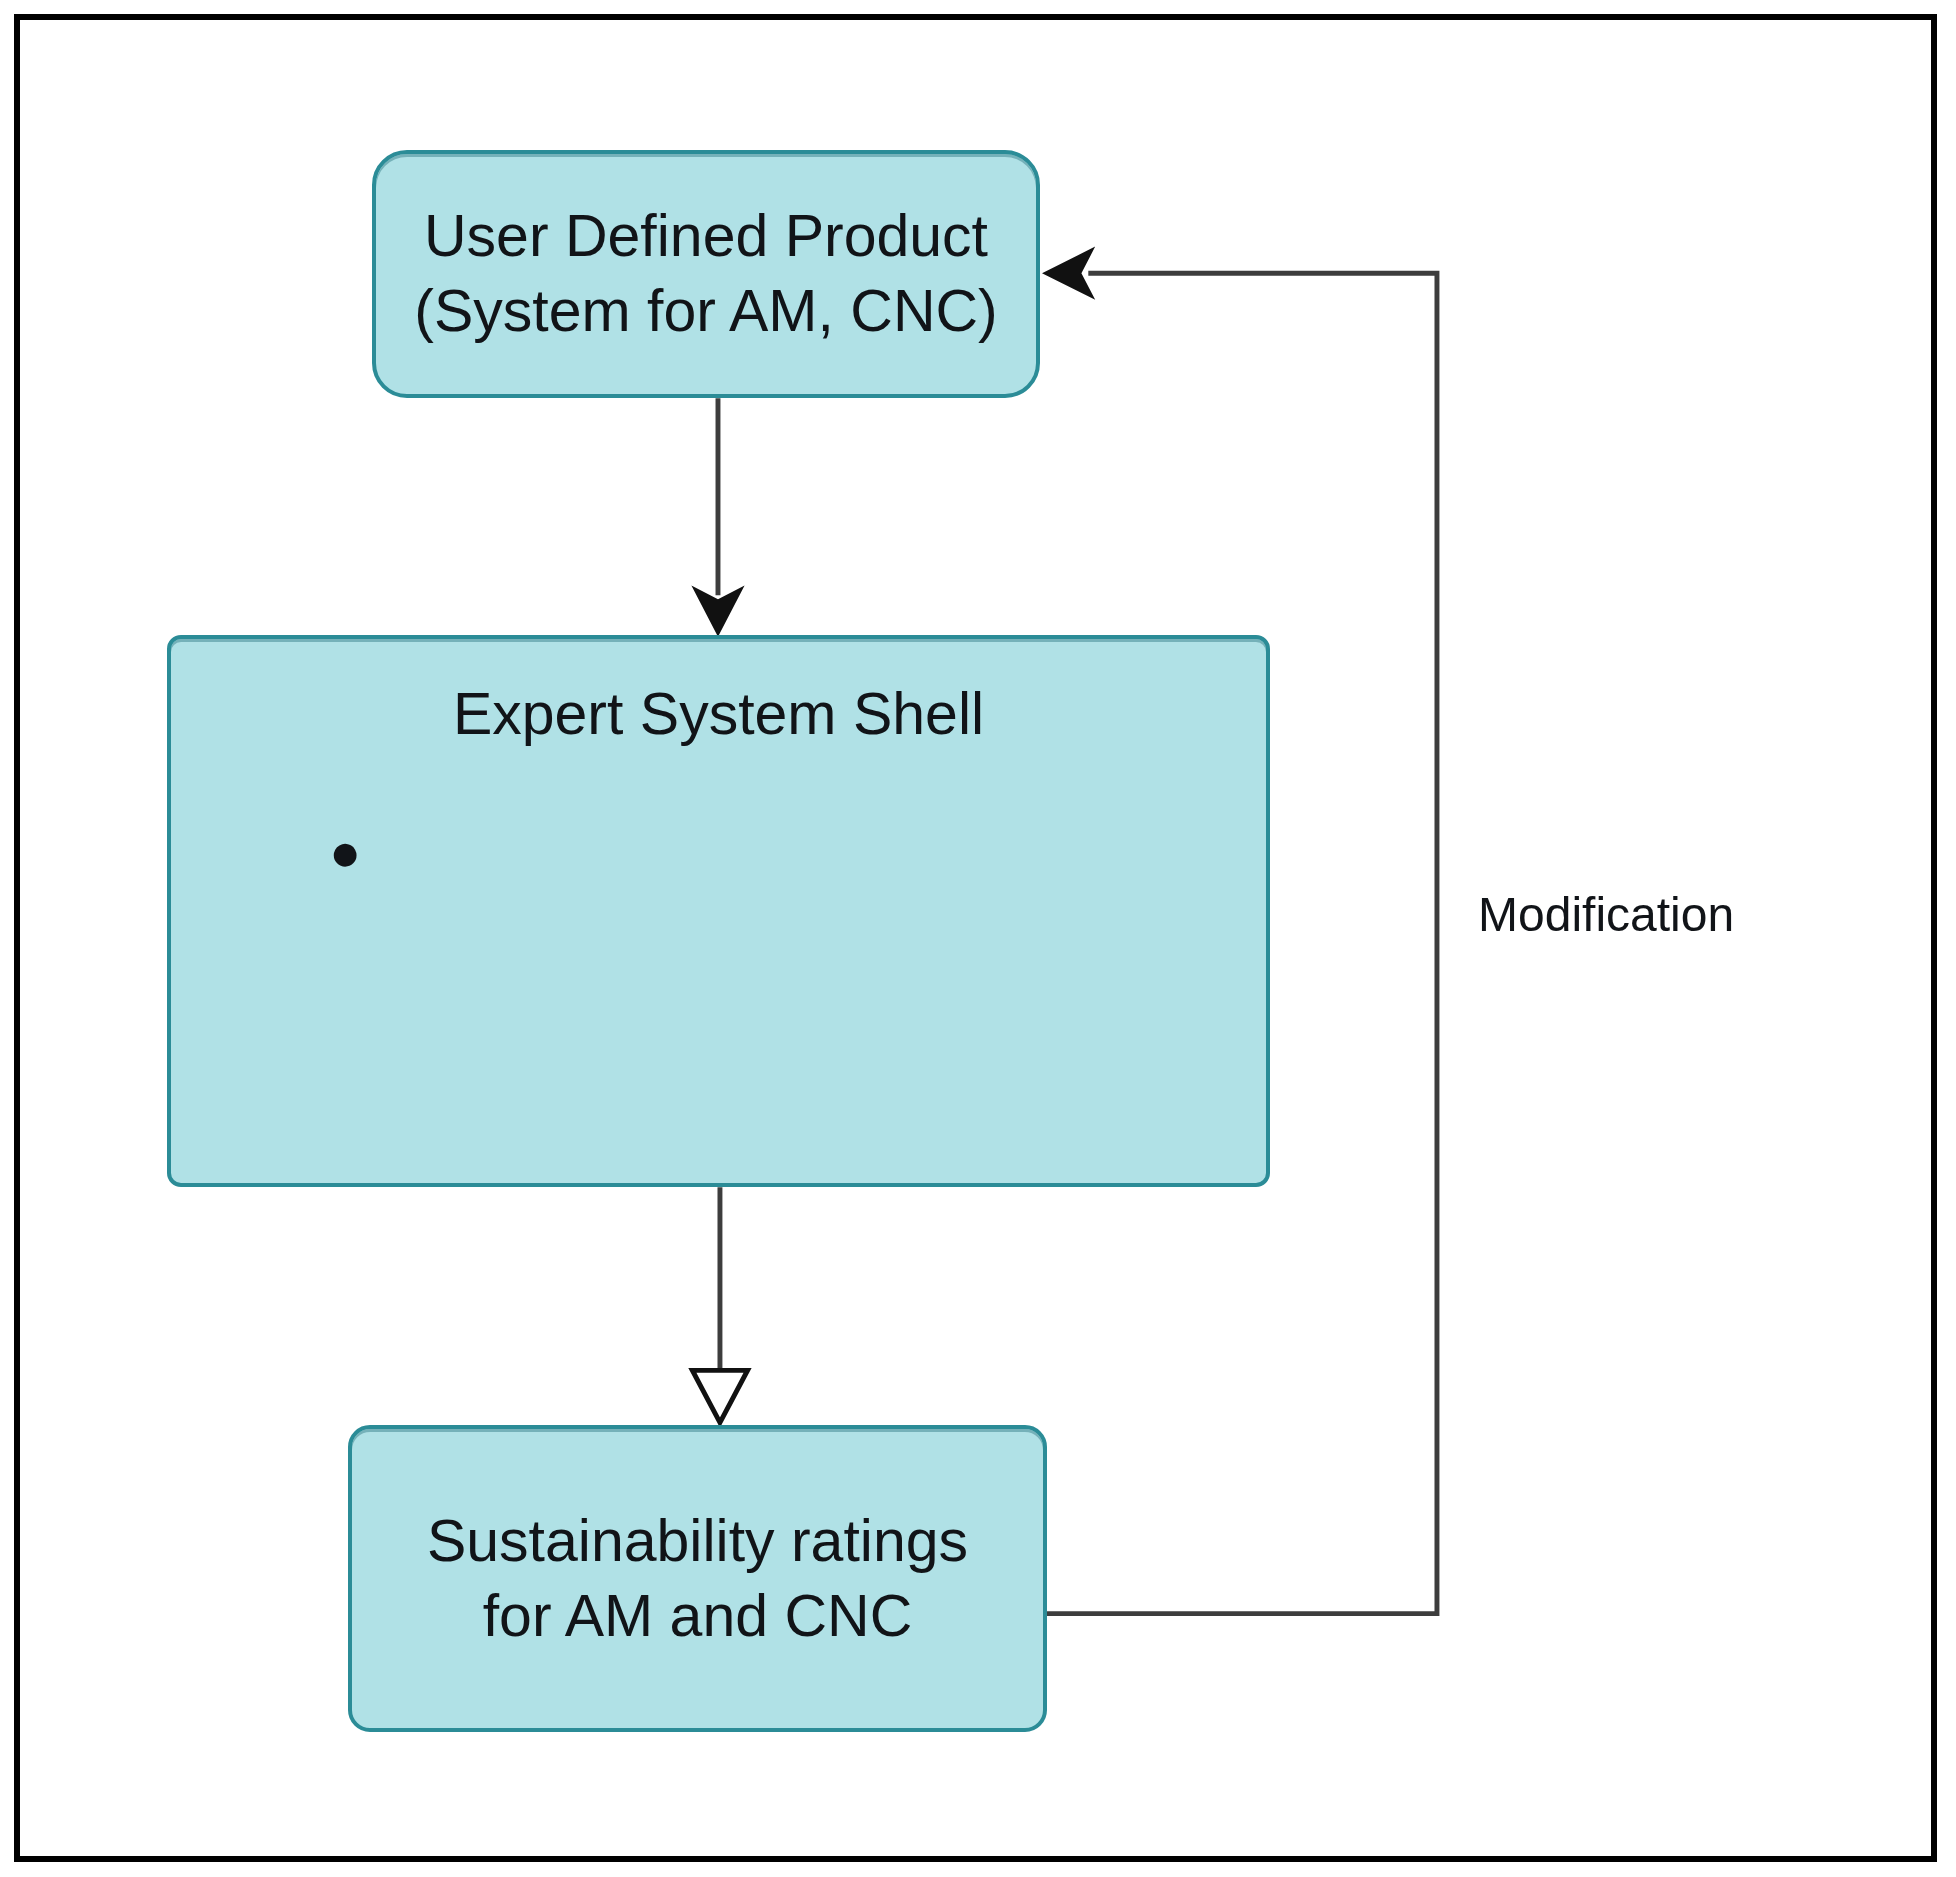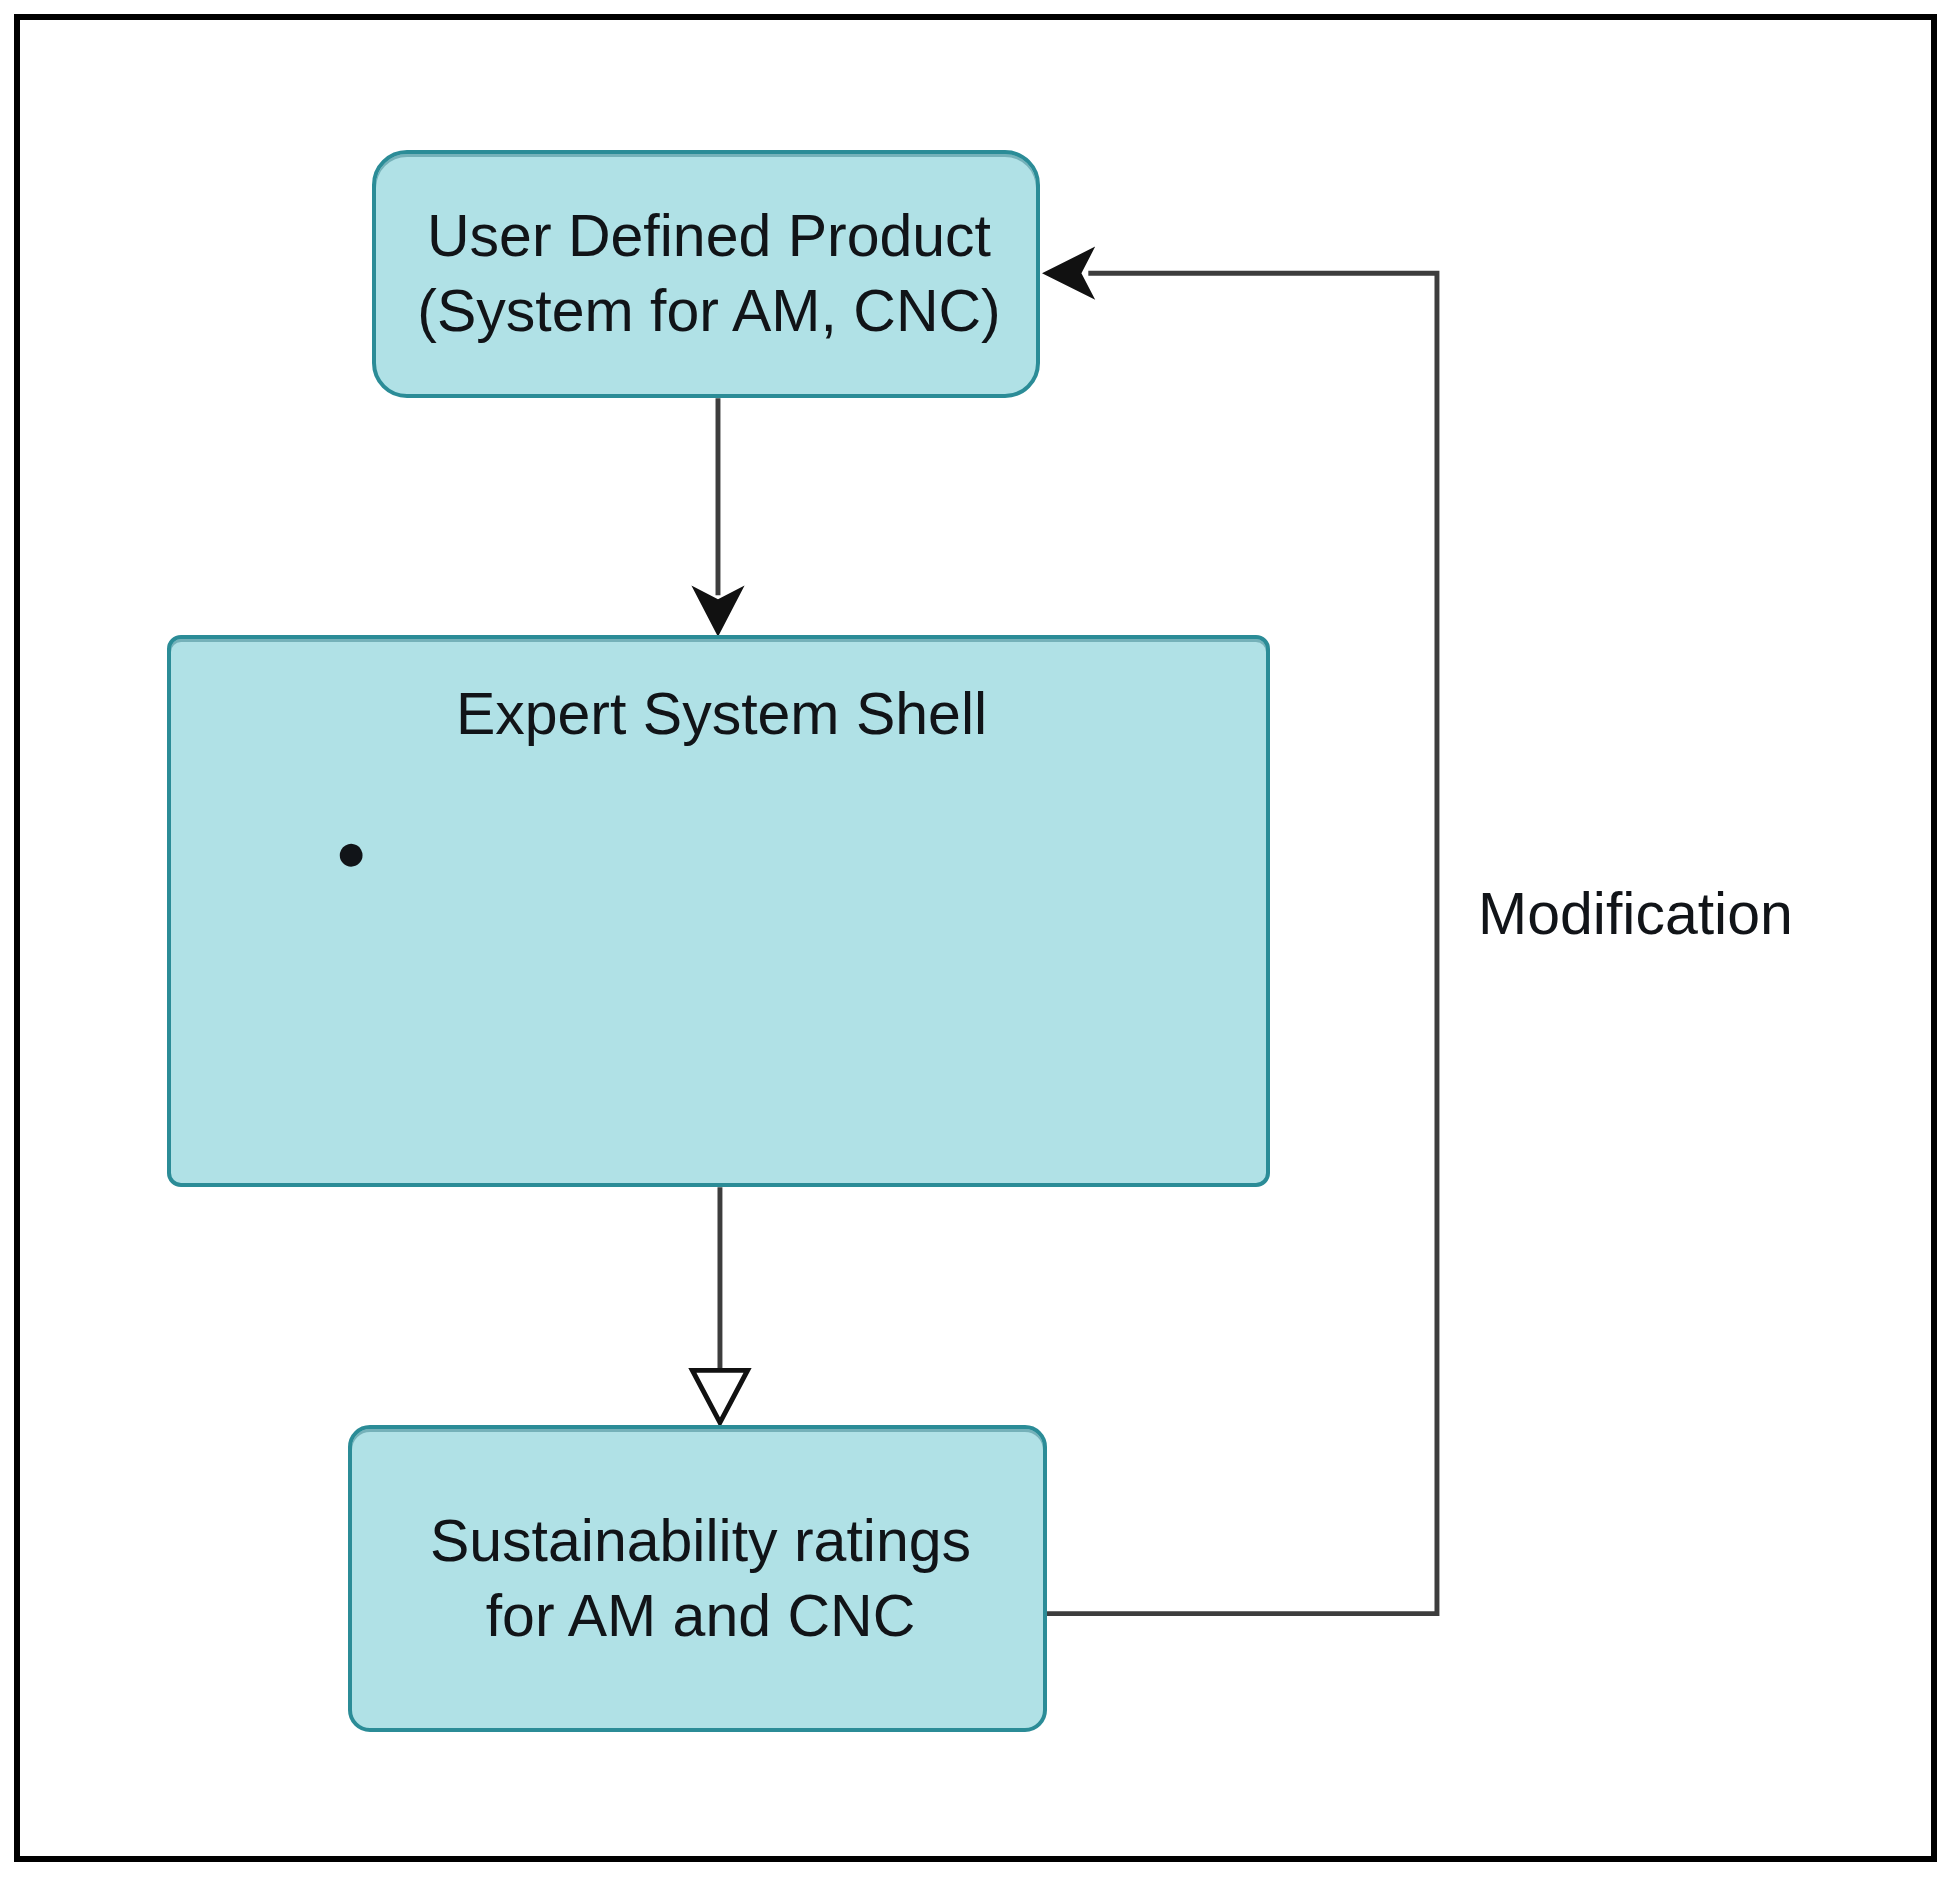--- a/index.html
+++ b/index.html
@@ -29,21 +29,20 @@
     border: 6.9px solid var(--frame);
   }
   .node {
     position: absolute;
     background: var(--node-fill);
     border: 4.9px solid var(--node-border);
     box-shadow: inset 0 3px 0 rgba(10, 90, 100, 0.35);
     font-size: 59px;
     line-height: 75px;
     color: var(--text);
-    padding-left: 6px;
   }
   .node-centered {
     display: flex;
     flex-direction: column;
     align-items: center;
     justify-content: center;
     text-align: center;
   }
   .node-user {
     left: 372px; top: 150px;
@@ -96,21 +95,21 @@
   .arrowhead-solid { fill: var(--arrowhead); stroke: none; }
   .arrowhead-hollow {
     fill: #ffffff;
     stroke: var(--arrowhead);
     stroke-width: 5;
     stroke-linejoin: miter;
   }
   .edge-label {
     position: absolute;
     left: 1478px; top: 877px;
-    font-size: 59px;
+    font-size: 48px;
     line-height: 75px;
     color: var(--text);
     white-space: nowrap;
   }
 </style>
 </head>
 <body>
 
 <div class="canvas">
 

